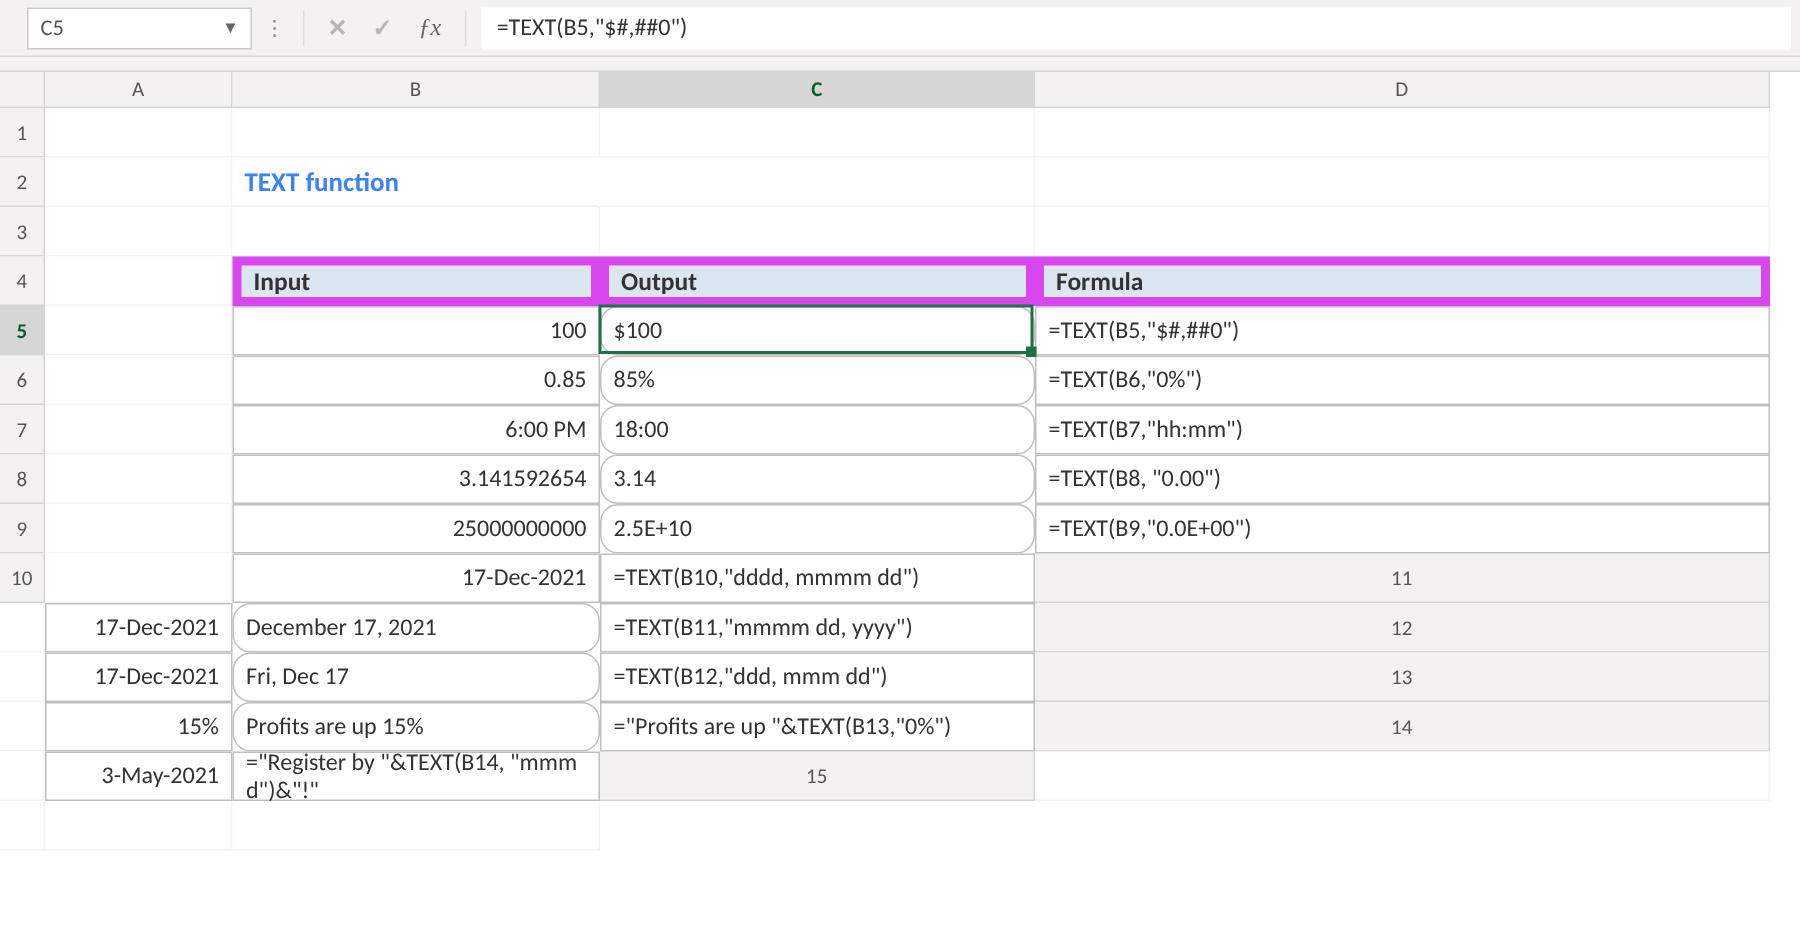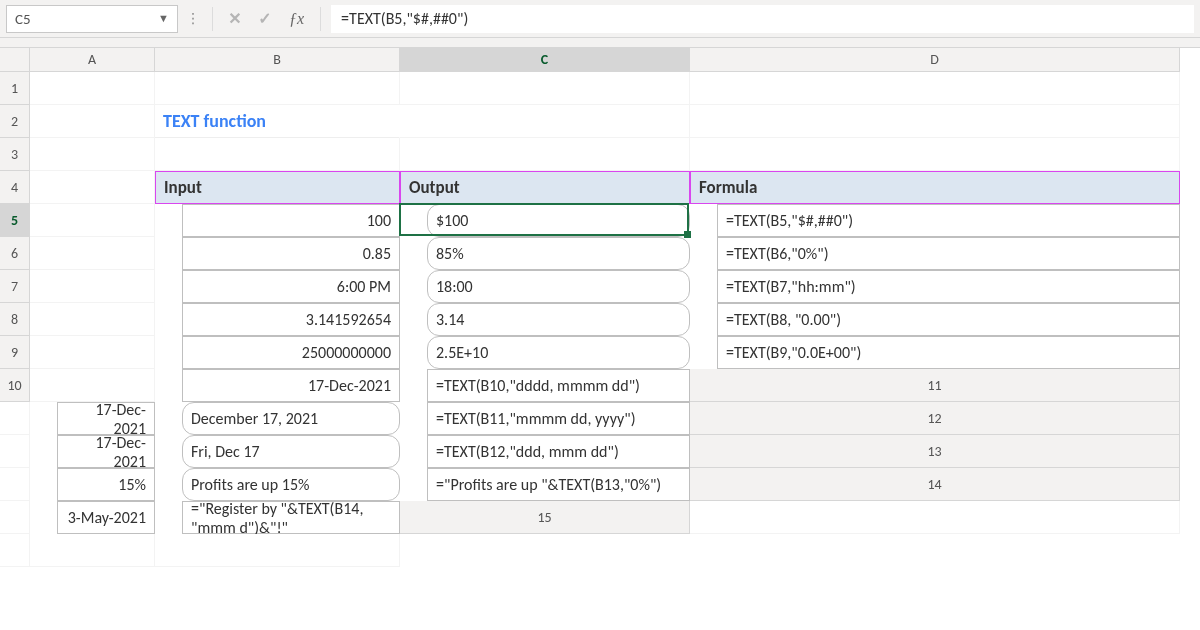--- a/index.html
+++ b/index.html
@@ -18,30 +18,31 @@
   .formula-bar {
     display: flex;
     align-items: center;
     height: 38px;
     background: #f3f2f1;
     border-bottom: 1px solid #d6d6d6;
     padding: 4px 6px;
     gap: 6px;
   }
   .name-box {
-    width: 172px;
+    width: 150px;
     height: 28px;
     background: #fff;
     border: 1px solid #c8c8c8;
     display: flex;
     align-items: center;
     padding: 0 8px;
     font-size: 15px;
     color: #555;
     justify-content: space-between;
+    margin-left: 12px;
   }
   .name-box .caret {
     color: #666;
     font-size: 11px;
   }
   .fb-divider {
     width: 1px;
     height: 24px;
     background: #dcdcdc;
     margin: 0 4px;
@@ -125,32 +126,31 @@
   
   .title-text {
     font-weight: bold;
     font-size: 18px;
     color: #3b82f6;
   }
 
   
   .thead {
     background: #dce6f1;
-    border: 1px solid #d946ef;
+    border: 6px solid #d946ef;
     font-weight: 600;
     font-size: 17px;
     color: #333;
     height: 33px;
   }
   .tcell {
     border: 1px solid #bfbfbf;
     background: #fff;
     height: 33px;
     font-size: 16px;
-    margin-left: 27px;
   }
   .tcell.in { text-align: right; justify-content: flex-end; }
   .tcell.out { text-align: left; border-radius: 12px; }
   .tcell.fm { text-align: left; font-family: Calibri, "Segoe UI", Arial, sans-serif; }
 
   
   .active-cell {
     position: absolute;
     border: 2px solid #1e7145;
     pointer-events: none;

